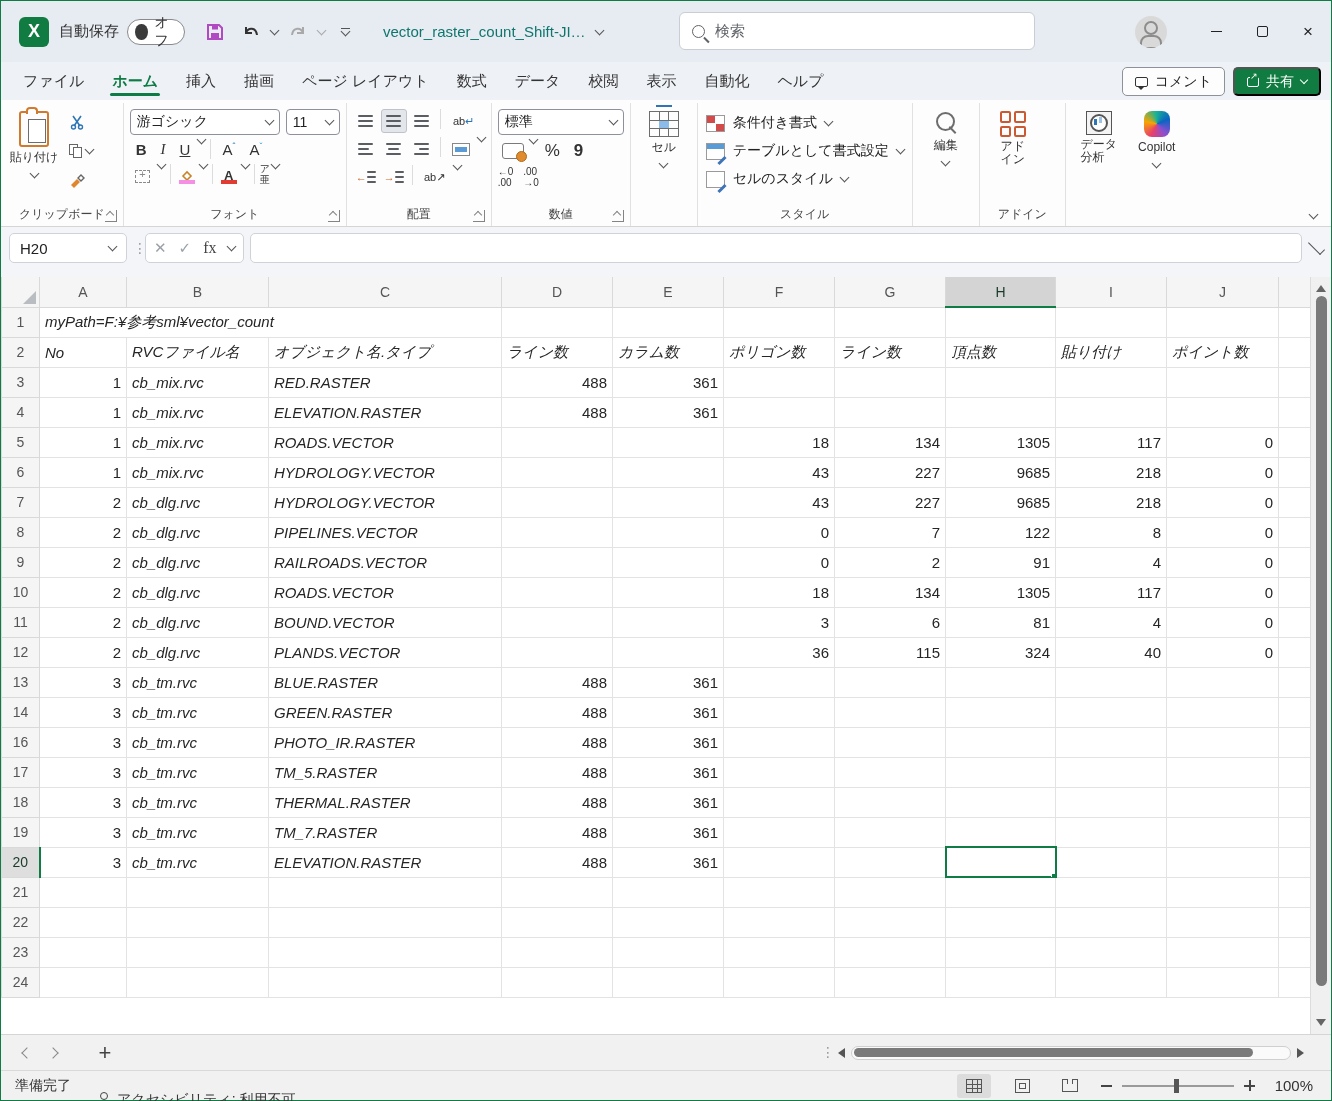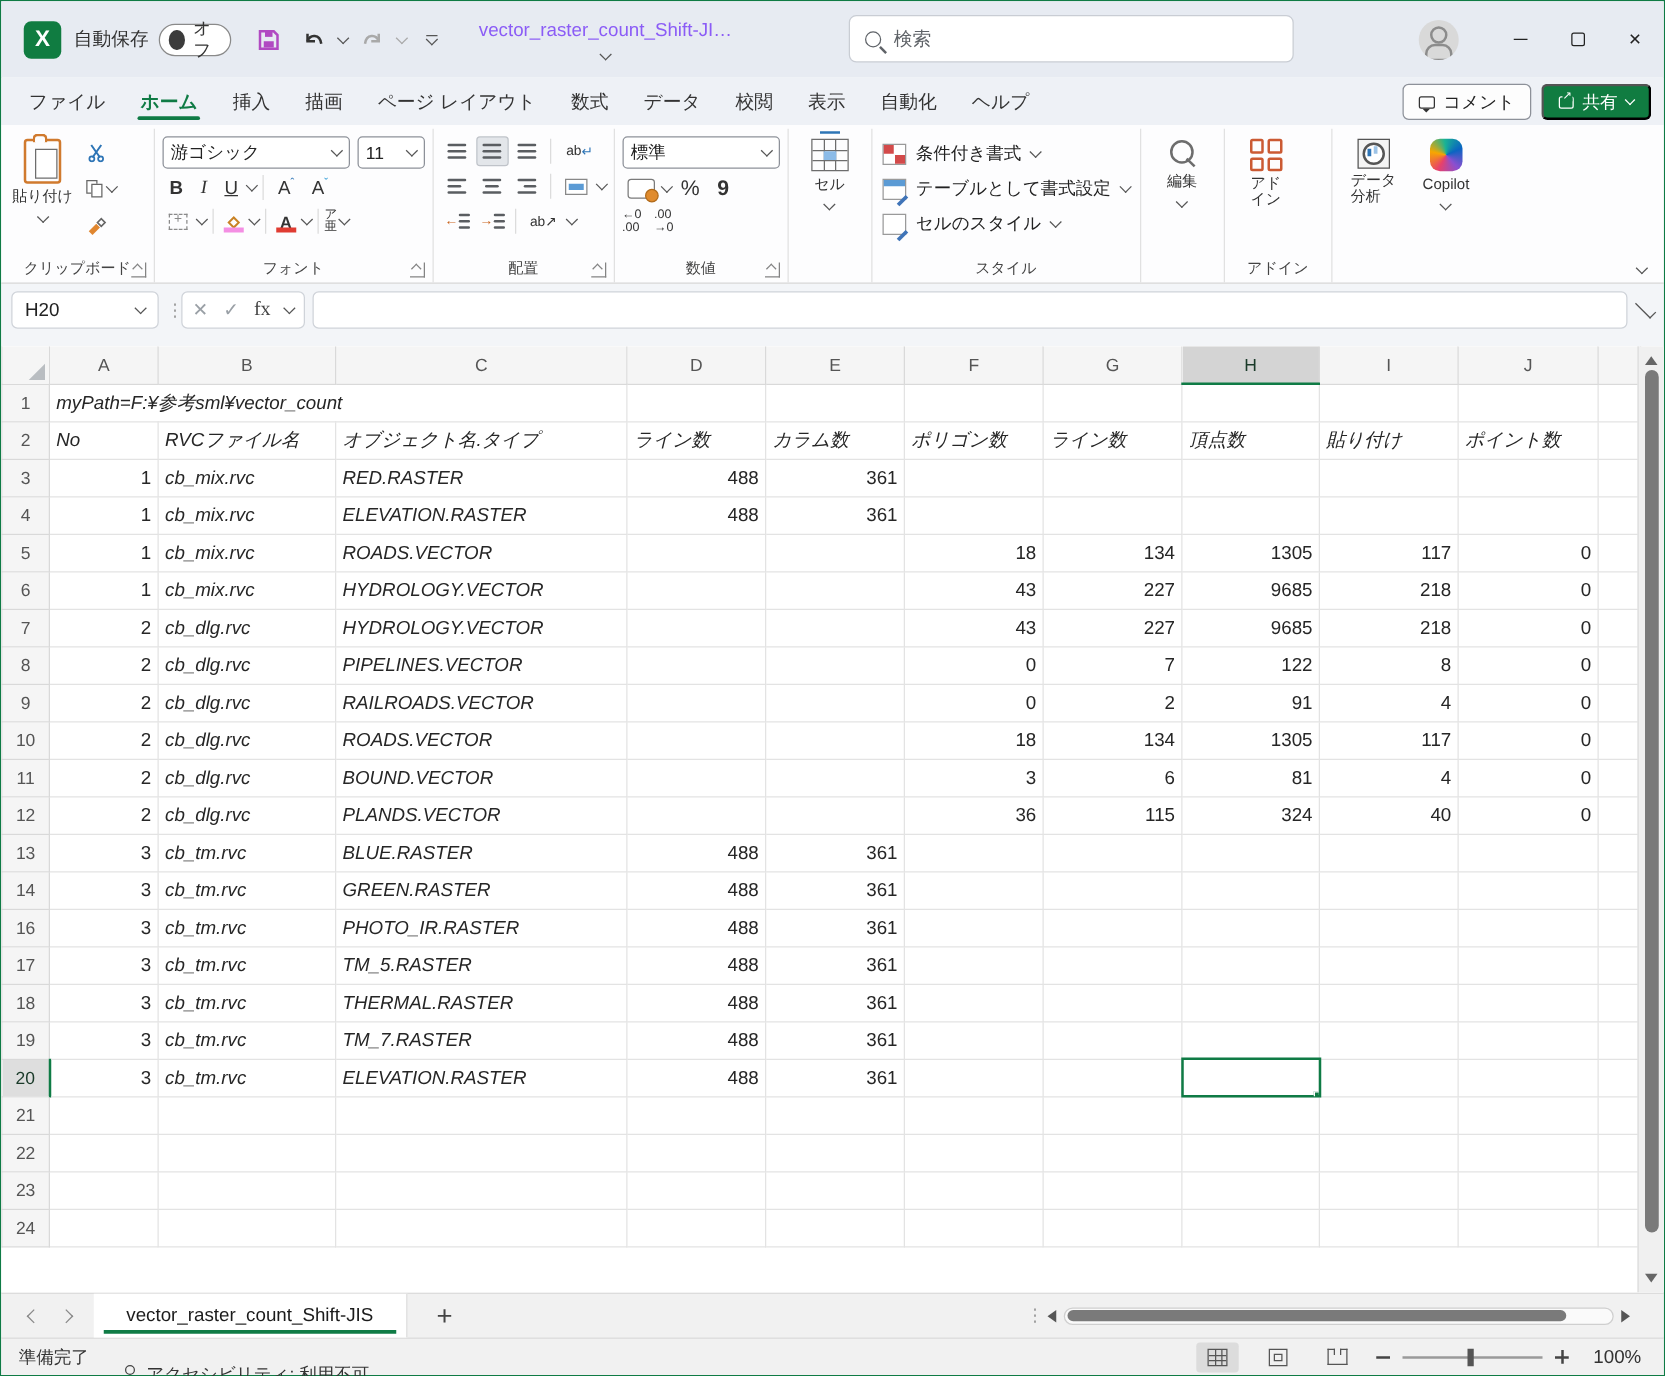--- a/index.html
+++ b/index.html
@@ -10,21 +10,21 @@
   
   #titlebar { height:61px; background:#e7ebf2; display:flex; align-items:center; flex:0 0 auto; }
   .xl-logo { width:30px; height:30px; margin:0 10px 0 18px; background:#107c41; border-radius:6px; color:#fff; font-weight:bold; font-size:18px; display:flex; align-items:center; justify-content:center; }
   .autosave { display:flex; align-items:center; gap:8px; font-size:15px; color:#333; }
   .toggle { width:58px; height:26px; border:1px solid #8a8a8a; border-radius:14px; background:#fff; display:flex; align-items:center; padding:0 7px; gap:7px; font-size:14px; color:#333; }
   .toggle .knob { width:16px; height:16px; border-radius:50%; background:#3b3b3b; }
   .qat { display:flex; align-items:center; margin-left:14px; gap:4px; }
   .qat-btn { height:32px; min-width:32px; display:flex; align-items:center; justify-content:center; border-radius:4px; }
   .chev { width:7px; height:7px; border-right:1.6px solid #555; border-bottom:1.6px solid #555; transform:rotate(45deg); display:inline-block; margin-top:-3px; }
   .chev.dis { border-color:#a9a9a9; }
-  .doc-title { margin-left:22px; font-size:15px; color:#8b5cf6; display:flex; align-items:center; gap:10px;flex-direction:column; }
+  .doc-title { margin-left:22px; font-size:15px; color:#0f766e; display:flex; align-items:center; gap:10px; }
   #searchbox { position:absolute; left:678px; top:11px; width:356px; height:38px; background:#fff; border:1px solid #c9cdd4; border-radius:6px; display:flex; align-items:center; padding:0 12px; gap:10px; color:#5f6368; font-size:15px; }
   .mag { width:13px; height:13px; border:1.8px solid #5f6368; border-radius:50%; position:relative; flex:0 0 auto; }
   .mag::after { content:""; position:absolute; width:7px; height:1.8px; background:#5f6368; transform:rotate(45deg); left:10px; top:13px; }
   #tb-right { margin-left:auto; display:flex; align-items:center; height:100%; }
   .avatar { width:32px; height:32px; border-radius:50%; background:#d9d9d9; position:relative; margin-right:26px; overflow:hidden; }
   .avatar::before { content:""; position:absolute; width:10px; height:10px; border:2px solid #8c8c8c; border-radius:50%; left:9px; top:5px; }
   .avatar::after { content:""; position:absolute; width:18px; height:10px; border:2px solid #8c8c8c; border-radius:8px 8px 0 0; left:5px; top:19px; }
   .winbtn { width:46px; height:100%; display:flex; align-items:center; justify-content:center; color:#222; font-size:17px; }
   .g-min { width:11px; height:1.6px; background:#222; }
   .g-max { width:11px; height:11px; border:1.4px solid #222; border-radius:2px; }
@@ -54,21 +54,21 @@
   .bigbtn { width:58px; display:flex; flex-direction:column; align-items:center; gap:3px; padding-top:6px; font-size:12px; color:#333; text-align:center; line-height:1.25; }
   .bigbtn .chev { margin-top:2px; }
   .clip-ic { width:30px; height:36px; position:relative; }
   .clip-ic .board { position:absolute; inset:0; border:2px solid #d07a2e; border-radius:3px; }
   .clip-ic .clip { position:absolute; left:7px; top:-4px; width:12px; height:7px; border:2px solid #d07a2e; border-bottom:none; border-radius:4px 4px 0 0; background:#fdfdfe; }
   .clip-ic .page { position:absolute; left:9px; top:8px; width:18px; height:24px; background:#fff; border:1.6px solid #6d6d6d; }
   .smallcol { display:flex; flex-direction:column; justify-content:space-between; height:92px; padding:4px 2px; }
   .sbtn { height:26px; display:flex; align-items:center; gap:3px; padding:0 4px; border-radius:3px; font-size:14px; color:#333; }
   .fontgrid { display:flex; flex-direction:column; gap:4px; padding:4px 2px; }
   .selbox { height:26px; border:1px solid #8d9199; border-radius:4px; background:#fff; display:flex; align-items:center; font-size:14px; padding:0 6px; gap:6px; color:#222; }
-  .row { display:flex; align-items:center; gap:2px; }
+  .row { display:flex; align-items:flex-start; gap:2px; }
   .glyph { font-size:15px; color:#333; padding:2px 6px; }
   .b { font-weight:bold; } .i { font-style:italic; font-family:"Liberation Serif",serif; } .u { text-decoration:underline; }
   .vsep { width:1px; height:20px; background:#dcdcdc; margin:0 3px; }
   .bars { width:15px; height:12px; display:flex; flex-direction:column; justify-content:space-between; }
   .bars i { height:1.8px; background:#5a5d61; border-radius:1px; }
   .bars.c i:nth-child(2){ width:70%; margin:0 auto; } .bars.l i:nth-child(2){ width:70%; } .bars.r i:nth-child(2){ width:70%; margin-left:auto; }
   .abtn { width:26px; height:24px; display:flex; align-items:center; justify-content:center; border-radius:3px; }
   .abtn.active { background:#e3e6ea; border:1px solid #bfc3c9; }
   .swatchbtn { position:relative; width:22px; height:22px; display:flex; align-items:center; justify-content:center; font-size:13px; font-weight:bold; color:#333; }
   .swatchbtn .bar { position:absolute; left:3px; right:3px; bottom:2px; height:4px; }
@@ -927,23 +927,20 @@
       <span id="vthumb"></span>
       <span class="tri-dn"></span>
     </div>
   </div>
 
   <div id="sheetbar">
     <div class="nav">
       <span class="chev-l"></span>
       <span class="chev-r"></span>
     </div>
-    <div id="activetab">
-        <span>vector_raster_count_Shift-JIS</span>
-      </div>
     <div class="addsheet">+</div>
     <div class="filler"></div>
     <div id="hscroll">
       <span class="dots3">⋮</span>
       <span class="tri-l"></span>
       <span class="htrack">
           <span class="hthumb"></span>
         </span>
       <span class="tri-r"></span>
     </div>

